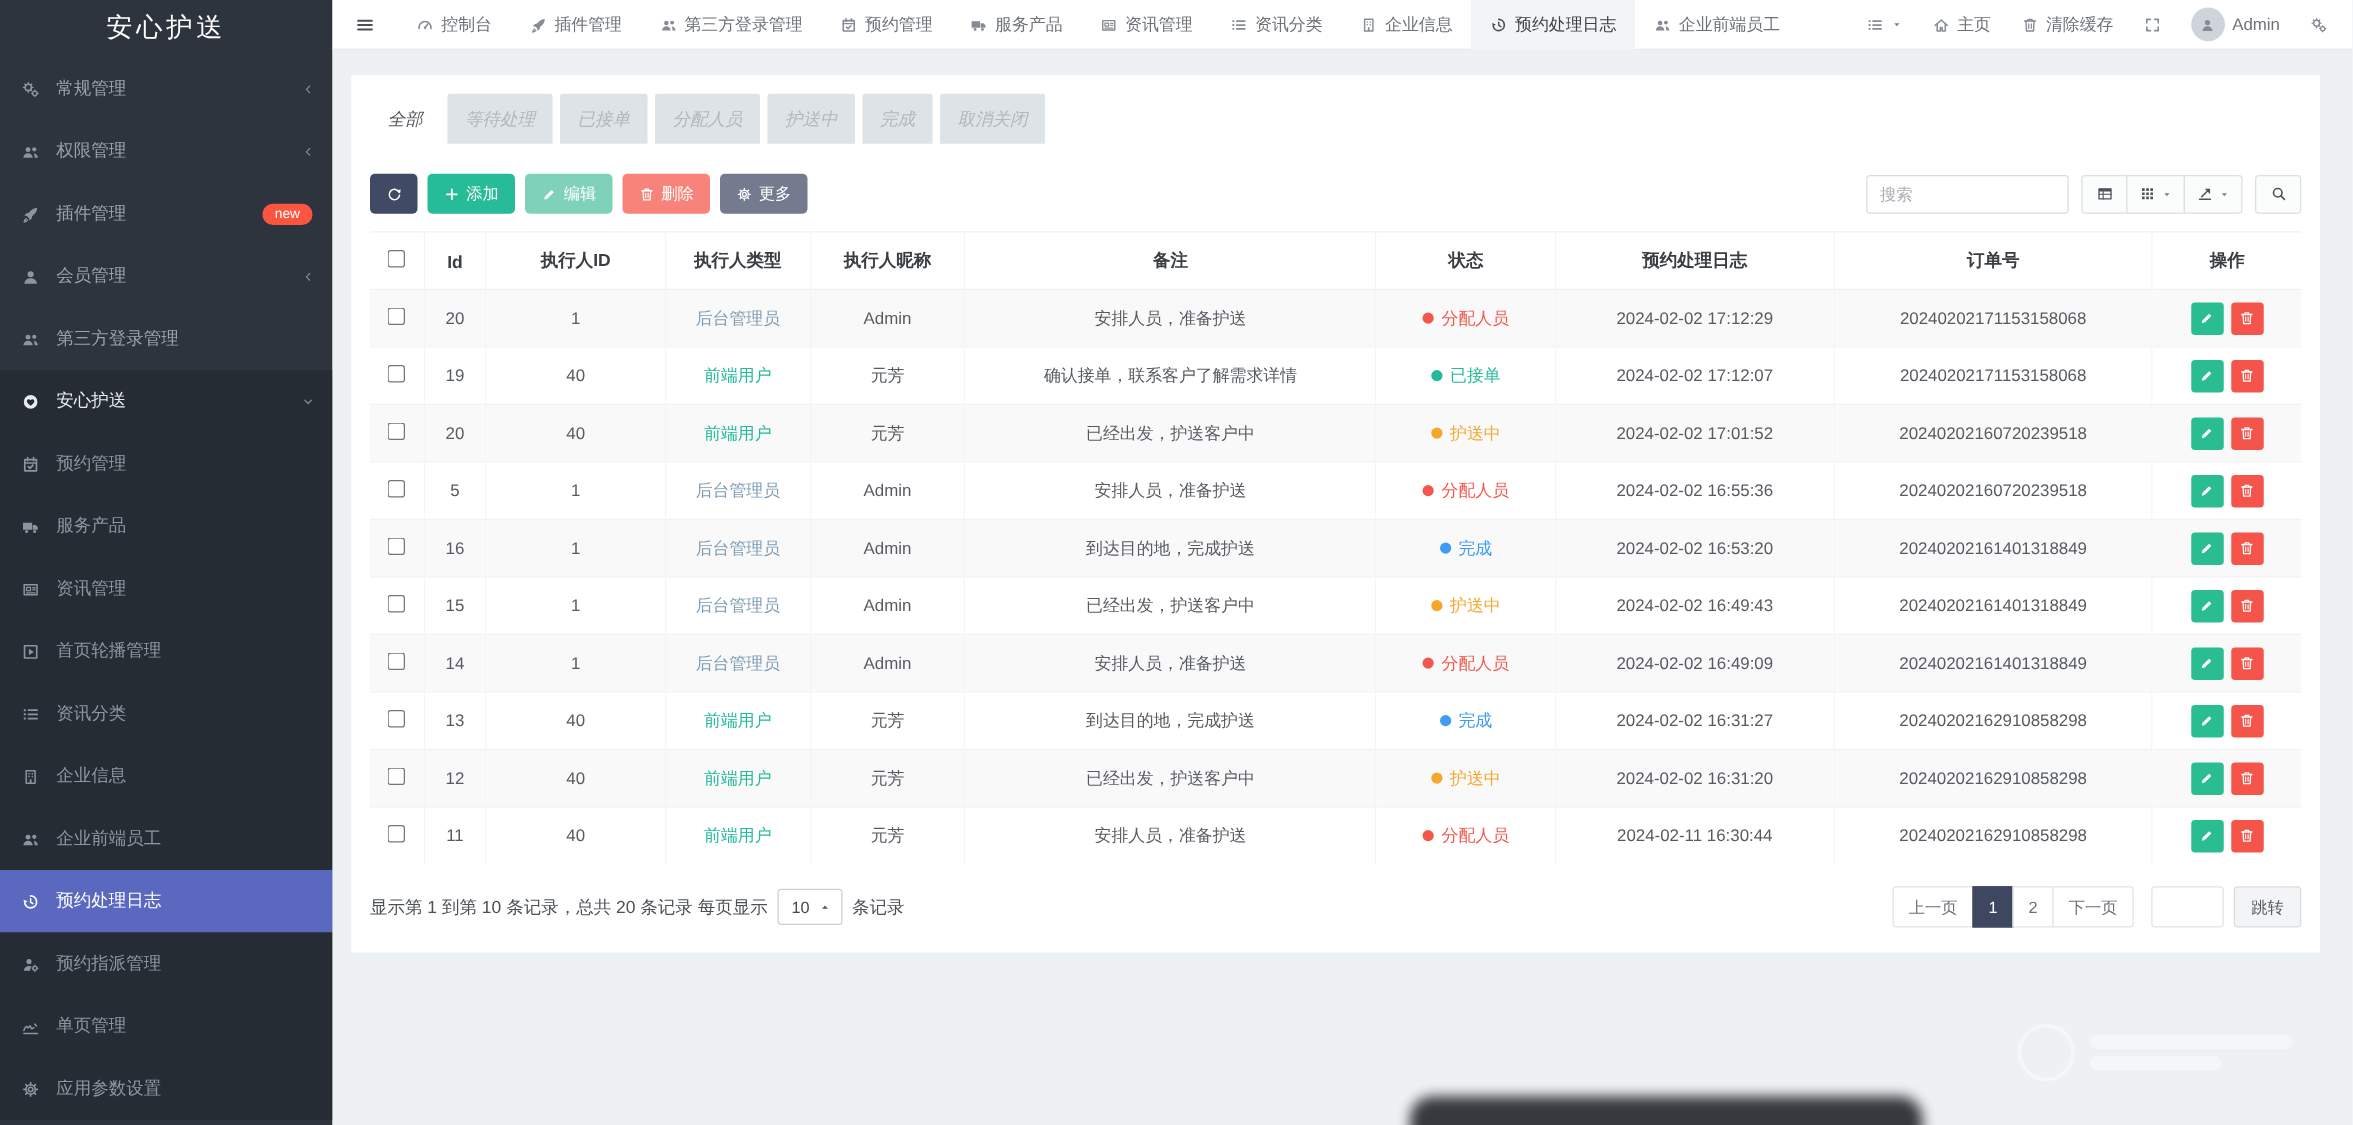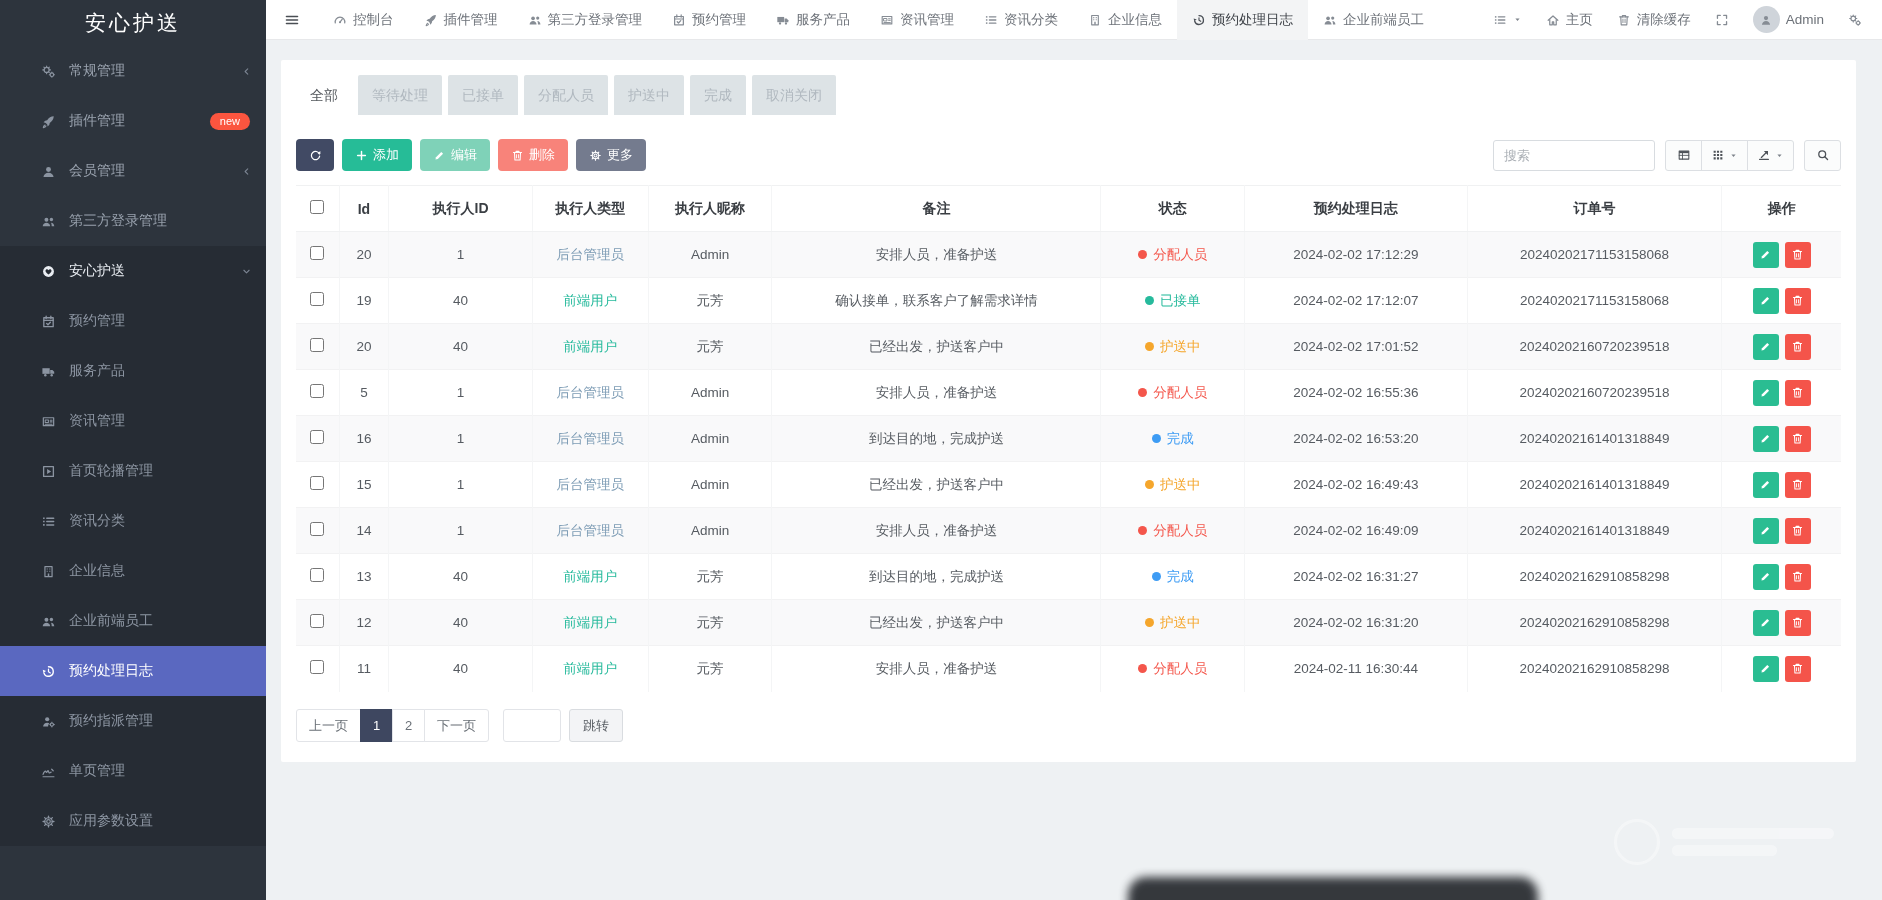--- a/index.html
+++ b/index.html
@@ -5,21 +5,21 @@
   * { margin:0; padding:0; box-sizing:border-box; }
   html,body { width:1882px; height:900px; overflow:hidden;
     font-family:"Liberation Sans","DejaVu Sans",sans-serif; font-size:14px; background:#eef1f3; }
   .app { display:flex; width:100%; height:100%; }
 
   
   .sidebar { width:266px; height:100%; background:#2d343d; flex:none; }
   .logo { height:46px; line-height:46px; text-align:center; color:#fff; font-size:21px;
     letter-spacing:3px; font-weight:300; }
   .side-menu { display:block; }
-  .side-item { position:relative; display:flex; align-items:center; height:50px; padding:0 16px 0 39px;
+  .side-item { position:relative; display:flex; align-items:center; height:50px; padding:0 16px 0 15px;
     color:#99a2ae; font-size:14px; cursor:pointer; text-decoration:none; }
   .side-item .icon { font-size:15px; color:#8b94a1; width:18px; justify-content:center; }
   .side-item .lbl { margin-left:12px; white-space:nowrap; }
   .side-item.sub, .side-item.open { background:#262c34; }
   .side-item.open { color:#e9edf2; }
   .side-item.open .icon { color:#e9edf2; }
   .side-item.sub { color:#8d96a3; }
   .side-item.active { background:#5a68c0; color:#fff; }
   .side-item.active .icon { color:#fff; }
   .side-chev { position:absolute; right:14px; font-size:11px; color:#7b8492; display:inline-flex; }
@@ -43,21 +43,21 @@
     align-items:center; justify-content:center; color:#fff; font-size:17px; overflow:hidden; }
   .caret { font-size:9px; display:inline-flex; color:#7c828a; }
 
   
   .content { position:relative; flex:1; background:#eef1f3; padding:20px 26px 0 15px; overflow:hidden; }
   .card { background:#fff; border-radius:2px; padding:15px 15px 14px; position:relative; }
 
   
   .tabs { display:flex; gap:6px; }
   .tab { height:40px; line-height:40px; padding:0 14px; background:#dde3e6; color:#b0b8bf;
-    font-size:14px; border-radius:2px 2px 0 0; cursor:pointer; white-space:nowrap; }
+    font-size:14px; border-radius:2px 2px 0 0; cursor:pointer; white-space:nowrap;font-style:italic; }
   .tab.active { background:#fff; color:#54585d; }
 
   
   .toolbar { margin-top:24px; display:flex; justify-content:space-between; align-items:center; }
   .toolbar-left { display:flex; align-items:center; }
   .tbtn { height:32px; border:none; border-radius:4px; color:#fff; font-size:13px; padding:0 13px;
     display:inline-flex; align-items:center; gap:5px; margin-right:8px; cursor:pointer;
     font-family:inherit; }
   .tbtn .icon { font-size:13px; }
   .tbtn.style-dark { background:#414a64; width:38px; padding:0; justify-content:center; }
@@ -137,20 +137,36 @@
         <a class="side-item">
           <span class="icon">
             <svg viewBox="0 0 16 16">
               <circle cx="6" cy="6.3" r="2.7" fill="none" stroke="currentColor" stroke-width="1.3"></circle>
               <path d="M6 2.2v1.4M6 9v1.4M1.9 6.3h1.4M8.7 6.3h1.4M3.1 3.4l1 1M7.9 8.2l1 1M8.9 3.4l-1 1" fill="none" stroke="currentColor" stroke-width="1.2" stroke-linecap="round" stroke-linejoin="round"></path>
               <circle cx="11.6" cy="11.4" r="1.9" fill="none" stroke="currentColor" stroke-width="1.2"></circle>
               <path d="M11.6 8.6v1M11.6 13.2v1M8.8 11.4h1M13.4 11.4h1" fill="none" stroke="currentColor" stroke-width="1.1" stroke-linecap="round" stroke-linejoin="round"></path>
             </svg>
           </span>
           <span class="lbl">常规管理</span>
+          <span class="side-chev">
+            <svg viewBox="0 0 16 16" width="11" height="11">
+              <path d="M9.8 4.2 6 8l3.8 3.8" fill="none" stroke="currentColor" stroke-width="1.6" stroke-linecap="round" stroke-linejoin="round"></path>
+            </svg>
+          </span>
+        </a>
+        <a class="side-item">
+          <span class="icon">
+            <svg viewBox="0 0 16 16">
+              <path d="M5.8 8.2a2.1 2.1 0 1 0 0-4.2 2.1 2.1 0 0 0 0 4.2z" fill="currentColor"></path>
+              <path d="M1.8 13c.2-2.3 1.9-3.8 4-3.8s3.8 1.5 4 3.8z" fill="currentColor"></path>
+              <path d="M11.1 7.6a1.8 1.8 0 1 0 0-3.6 1.8 1.8 0 0 0 0 3.6z" fill="currentColor"></path>
+              <path d="M10.7 9.2c2 .2 3.4 1.7 3.5 3.8h-2.8c0-1.5-.2-2.8-.7-3.8z" fill="currentColor"></path>
+            </svg>
+          </span>
+          <span class="lbl">权限管理</span>
           <span class="side-chev">
             <svg viewBox="0 0 16 16" width="11" height="11">
               <path d="M9.8 4.2 6 8l3.8 3.8" fill="none" stroke="currentColor" stroke-width="1.6" stroke-linecap="round" stroke-linejoin="round"></path>
             </svg>
           </span>
         </a>
         <a class="side-item">
           <span class="icon">
             <svg viewBox="0 0 16 16">
               <path d="M13.6 2.4c-2.9.1-5.3 1.6-7.1 4.3l-2 .4-1.8 1.8 2.3.6 1.5 1.5.6 2.3 1.8-1.8.4-2c2.7-1.8 4.2-4.2 4.3-7.1z" fill="currentColor"></path>
@@ -908,20 +924,32 @@
                         <path d="M4.3 4.4l.5 9.1h6.4l.5-9.1" fill="none" stroke="currentColor" stroke-width="1.3" stroke-linecap="round" stroke-linejoin="round"></path>
                         <path d="M6.8 7v4M9.2 7v4" fill="none" stroke="currentColor" stroke-width="1.1" stroke-linecap="round" stroke-linejoin="round"></path>
                       </svg>
                     </span>
                   </button></td>
               </tr>
             </tbody>
         </table>
 
         <div class="table-footer">
+          <div class="tf-left">
+            <span>显示第 1 到第 10 条记录，总共 20 条记录 每页显示</span>
+            <span class="psize">
+              <span>10</span>
+              <span class="caret" id="psize-caret">
+                  <svg viewBox="0 0 16 16" width="10" height="10">
+                    <path d="M4.3 9.7h7.4L8 5.5z" fill="currentColor"></path>
+                  </svg>
+                </span>
+            </span>
+            <span>条记录</span>
+          </div>
           <div class="tf-right">
             <span class="pg" id="pagination">
                 <button class="pg-btn">上一页</button>
                 <button class="pg-btn num active">1</button>
                 <button class="pg-btn num">2</button>
                 <button class="pg-btn">下一页</button>
               </span>
             <input class="jump-input" value="" style="">
             <button class="jump-btn">跳转</button>
           </div>

